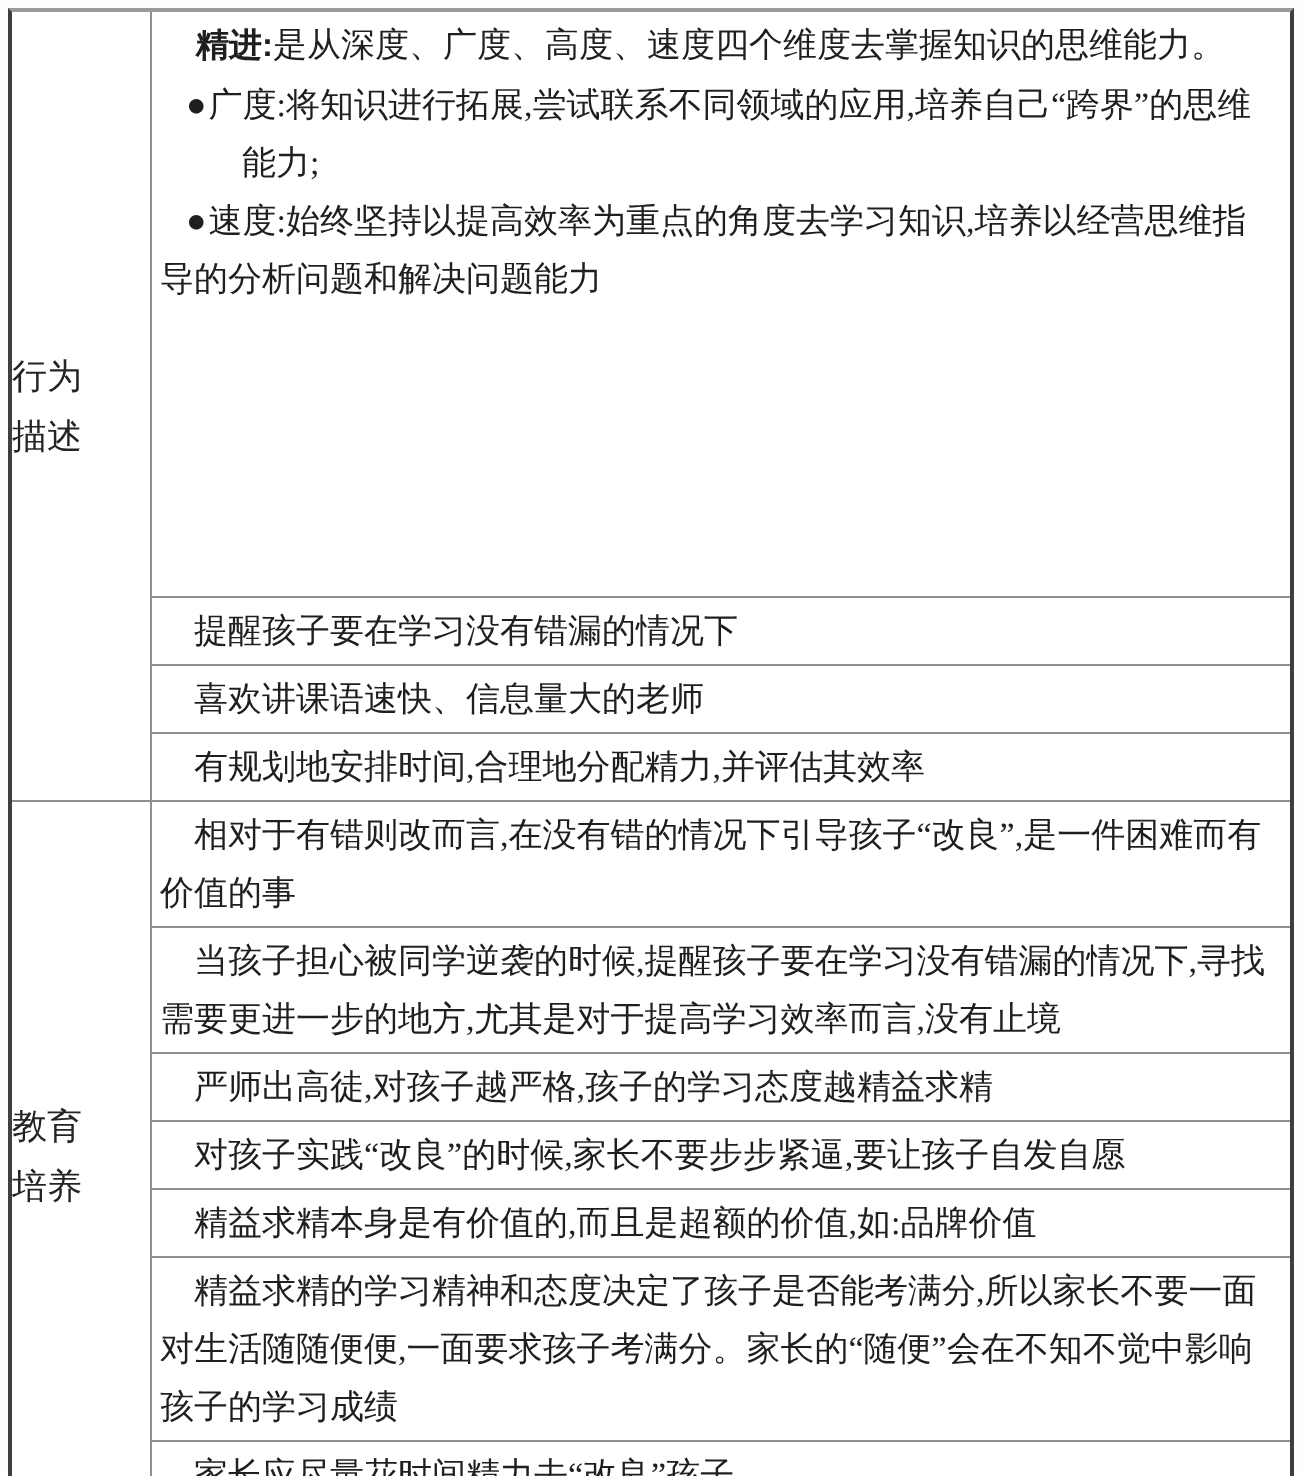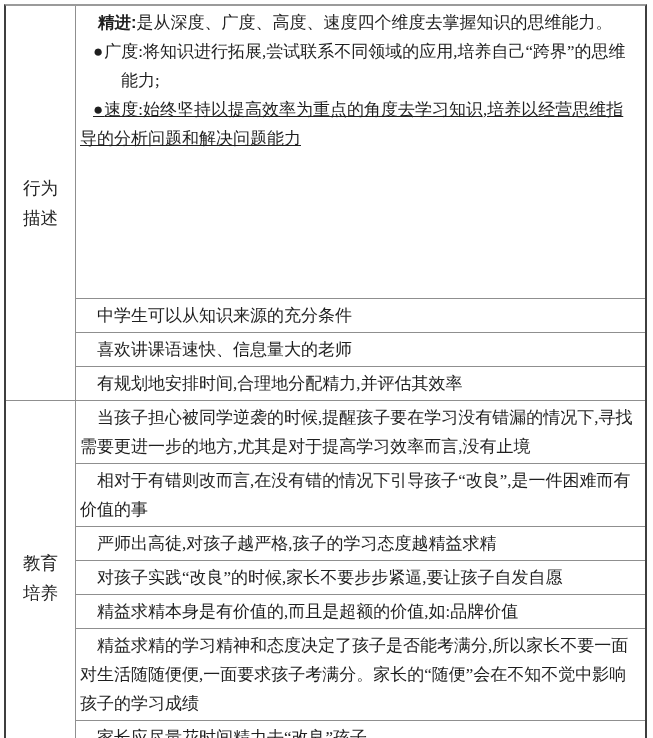--- a/index.html
+++ b/index.html
@@ -27,21 +27,21 @@
     align-items: stretch;
   }
   .section + .section {
     border-top: 1px solid #8f8f8f;
   }
   .label-cell {
     flex: 0 0 69px;
     display: flex;
     flex-direction: column;
     justify-content: center;
-    align-items: center;
+    align-items: flex-start;
     font-size: 17.5px;
     line-height: 30px;
     border-right: 1px solid #8f8f8f;
     color: #242424;
   }
   .content-cell {
     flex: 1 1 auto;
     min-width: 0;
     display: flex;
     flex-direction: column;
@@ -62,21 +62,21 @@
   .p-lead { text-indent: 18px; }
   .p-lead .lead {
     font-family: "Liberation Sans", "DejaVu Sans", sans-serif;
     font-weight: 700;
     font-size: 16.5px;
   }
   .p-hang {
     padding-left: 41px;
     text-indent: -28px;
   }
-  .p-bullet-flush { text-indent: 13px; text-decoration: underline; }
+  .p-bullet-flush { text-indent: 13px; }
   .p-row { text-indent: 17px; }
   .blt { letter-spacing: 1px; }
 </style>
 </head>
 <body>
 
 <div class="table">
 
   <div class="section">
     <div class="label-cell">
@@ -85,44 +85,44 @@
     </div>
     <div class="content-cell">
 
       <div class="cell def">
         <p class="p-lead"><span class="lead">精进:</span><span>是从深度、广度、高度、速度四个维度去掌握知识的思维能力。</span></p>
         <p class="p-hang"><span class="blt">●</span><span>广度:将知识进行拓展,尝试联系不同领域的应用,培养自己“跨界”的思维能力;</span></p>
         <p class="p-bullet-flush"><span class="blt">●</span><span>速度:始终坚持以提高效率为重点的角度去学习知识,培养以经营思维指导的分析问题和解决问题能力</span></p>
       </div>
 
       <div class="cell single">
-        <p class="p-row">中学生可以从知识来源的充分条件</p>
+        <p class="p-row">提醒孩子要在学习没有错漏的情况下</p>
       </div>
       <div class="cell single">
         <p class="p-row">喜欢讲课语速快、信息量大的老师</p>
       </div>
       <div class="cell single">
         <p class="p-row">有规划地安排时间,合理地分配精力,并评估其效率</p>
       </div>
 
     </div>
   </div>
 
   <div class="section">
     <div class="label-cell">
       <div>教育</div>
       <div>培养</div>
     </div>
     <div class="content-cell">
 
       <div class="cell two-line">
-        <p class="p-row">当孩子担心被同学逆袭的时候,提醒孩子要在学习没有错漏的情况下,寻找需要更进一步的地方,尤其是对于提高学习效率而言,没有止境</p>
+        <p class="p-row">相对于有错则改而言,在没有错的情况下引导孩子“改良”,是一件困难而有价值的事</p>
       </div>
       <div class="cell two-line">
-        <p class="p-row">相对于有错则改而言,在没有错的情况下引导孩子“改良”,是一件困难而有价值的事</p>
+        <p class="p-row">当孩子担心被同学逆袭的时候,提醒孩子要在学习没有错漏的情况下,寻找需要更进一步的地方,尤其是对于提高学习效率而言,没有止境</p>
       </div>
       <div class="cell single">
         <p class="p-row">严师出高徒,对孩子越严格,孩子的学习态度越精益求精</p>
       </div>
       <div class="cell single">
         <p class="p-row">对孩子实践“改良”的时候,家长不要步步紧逼,要让孩子自发自愿</p>
       </div>
       <div class="cell single">
         <p class="p-row">精益求精本身是有价值的,而且是超额的价值,如:品牌价值</p>
       </div>

